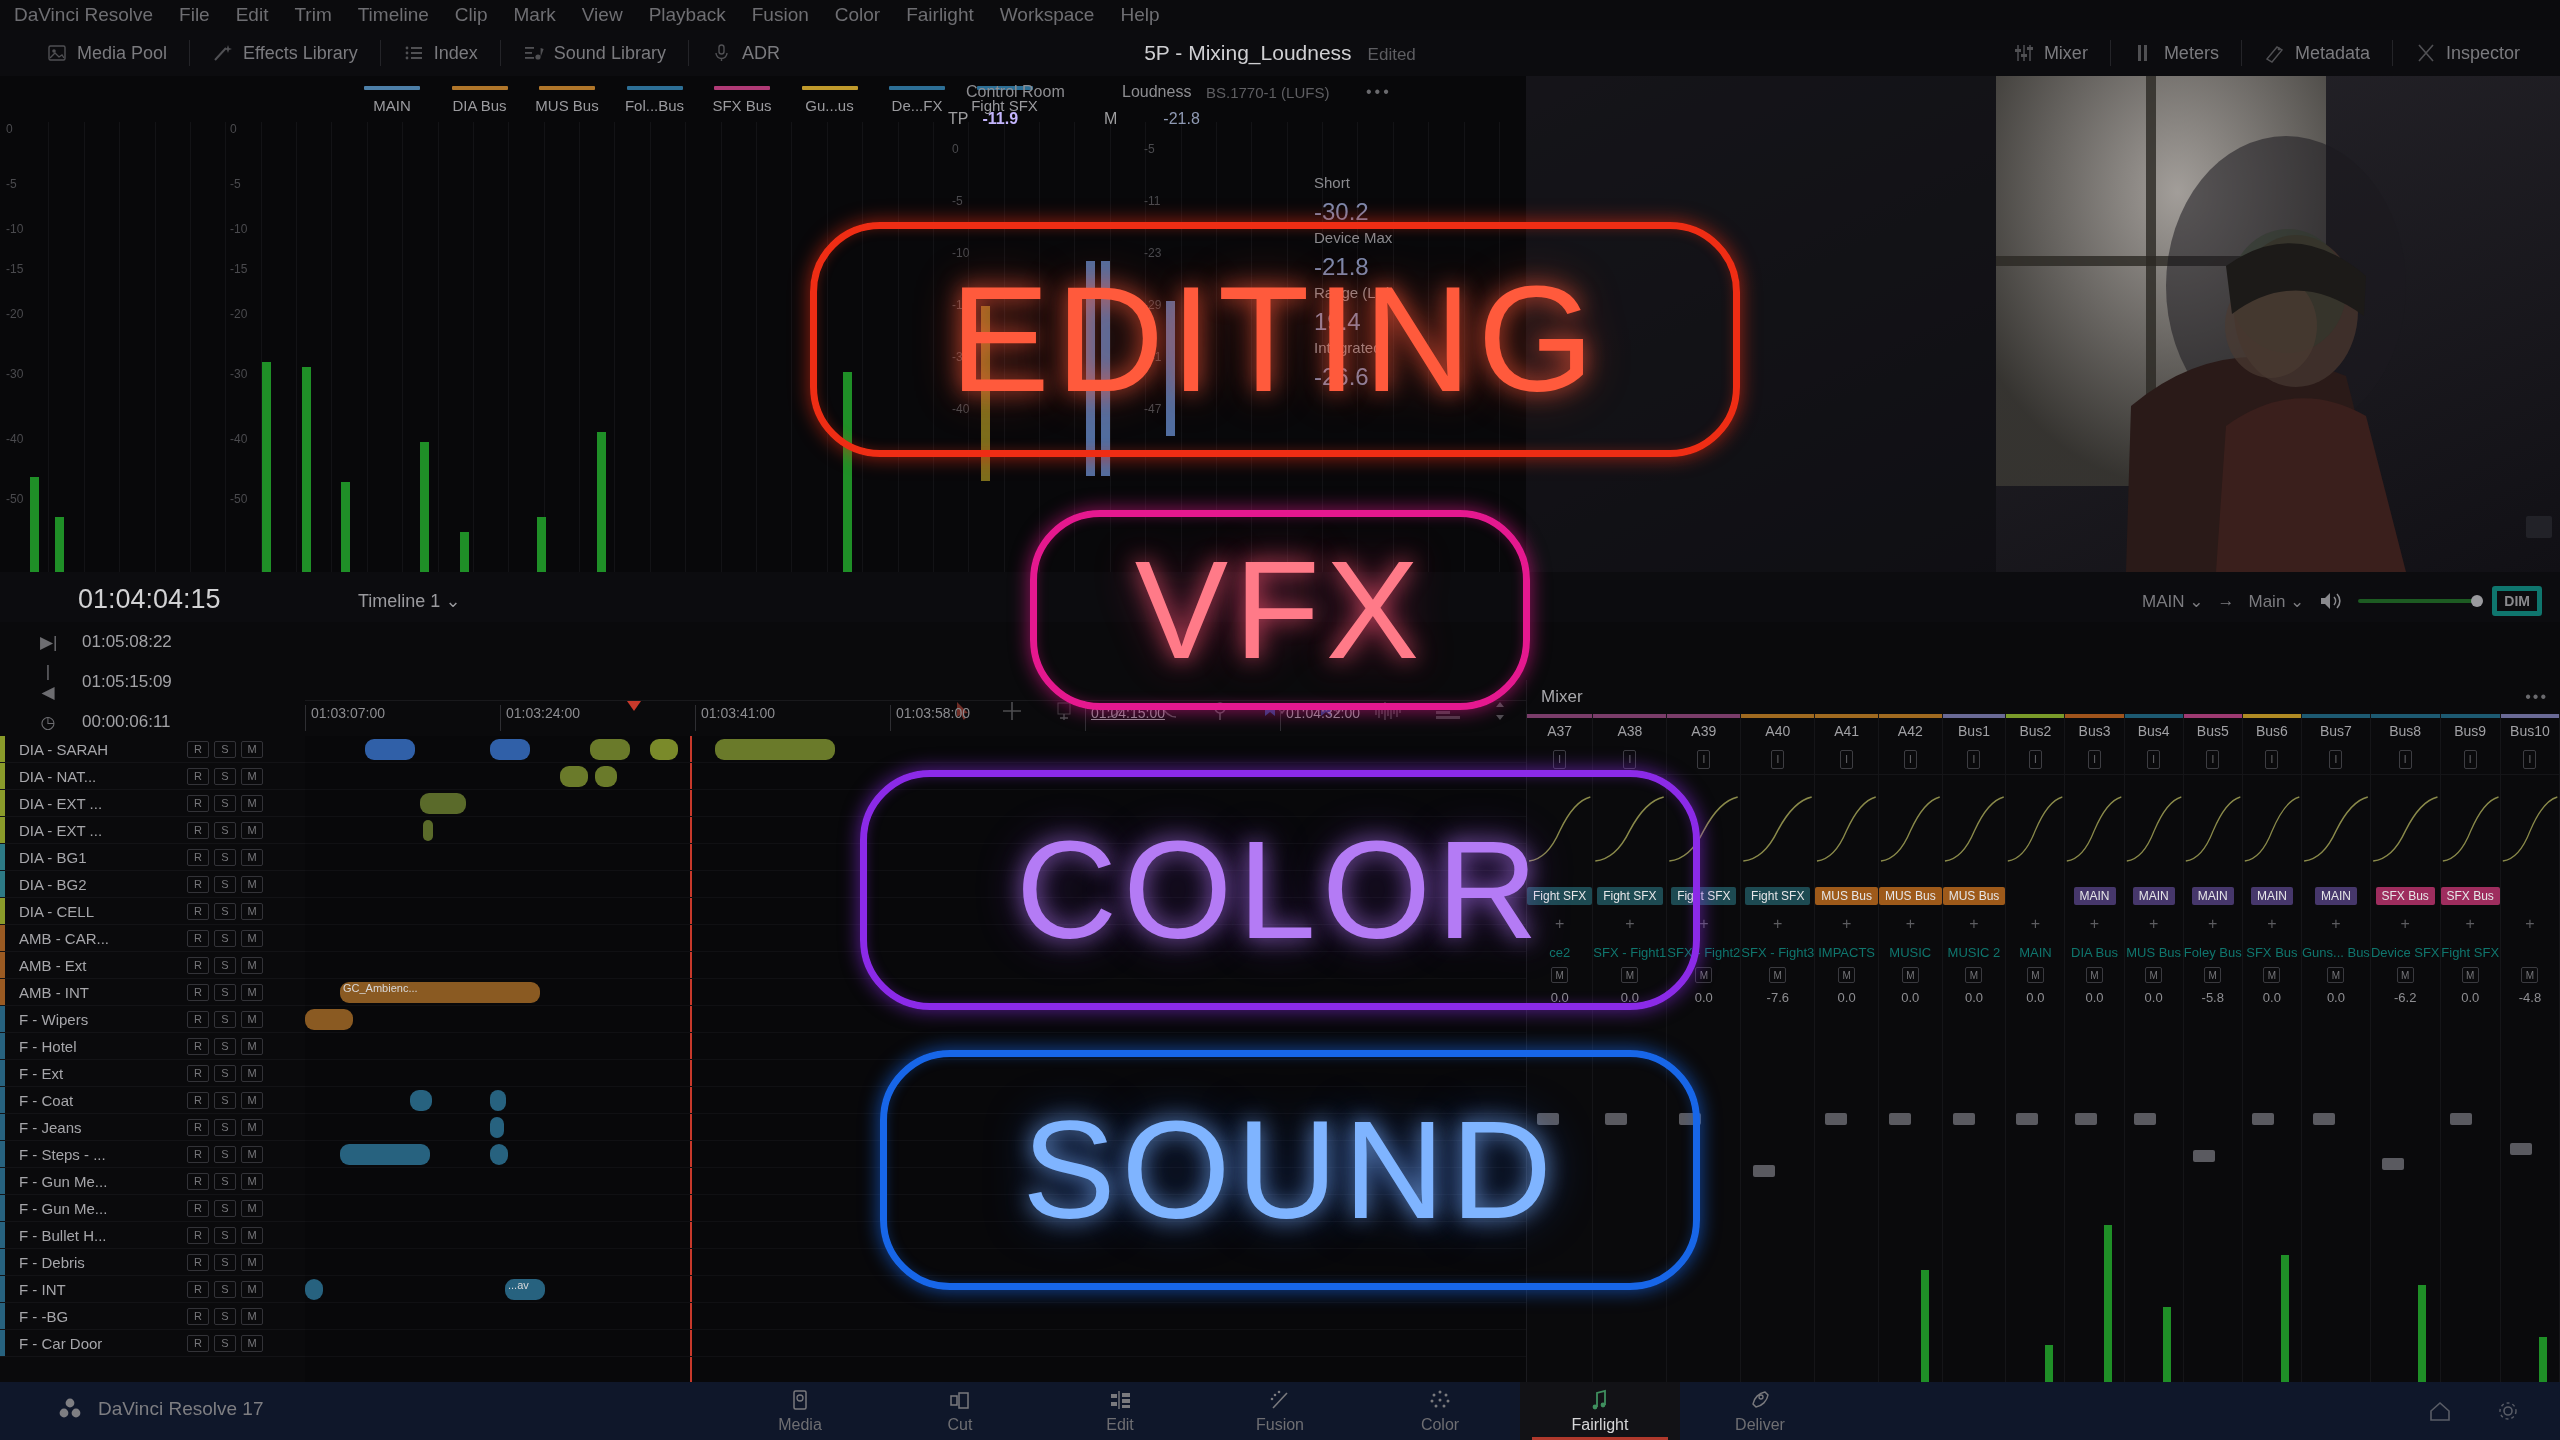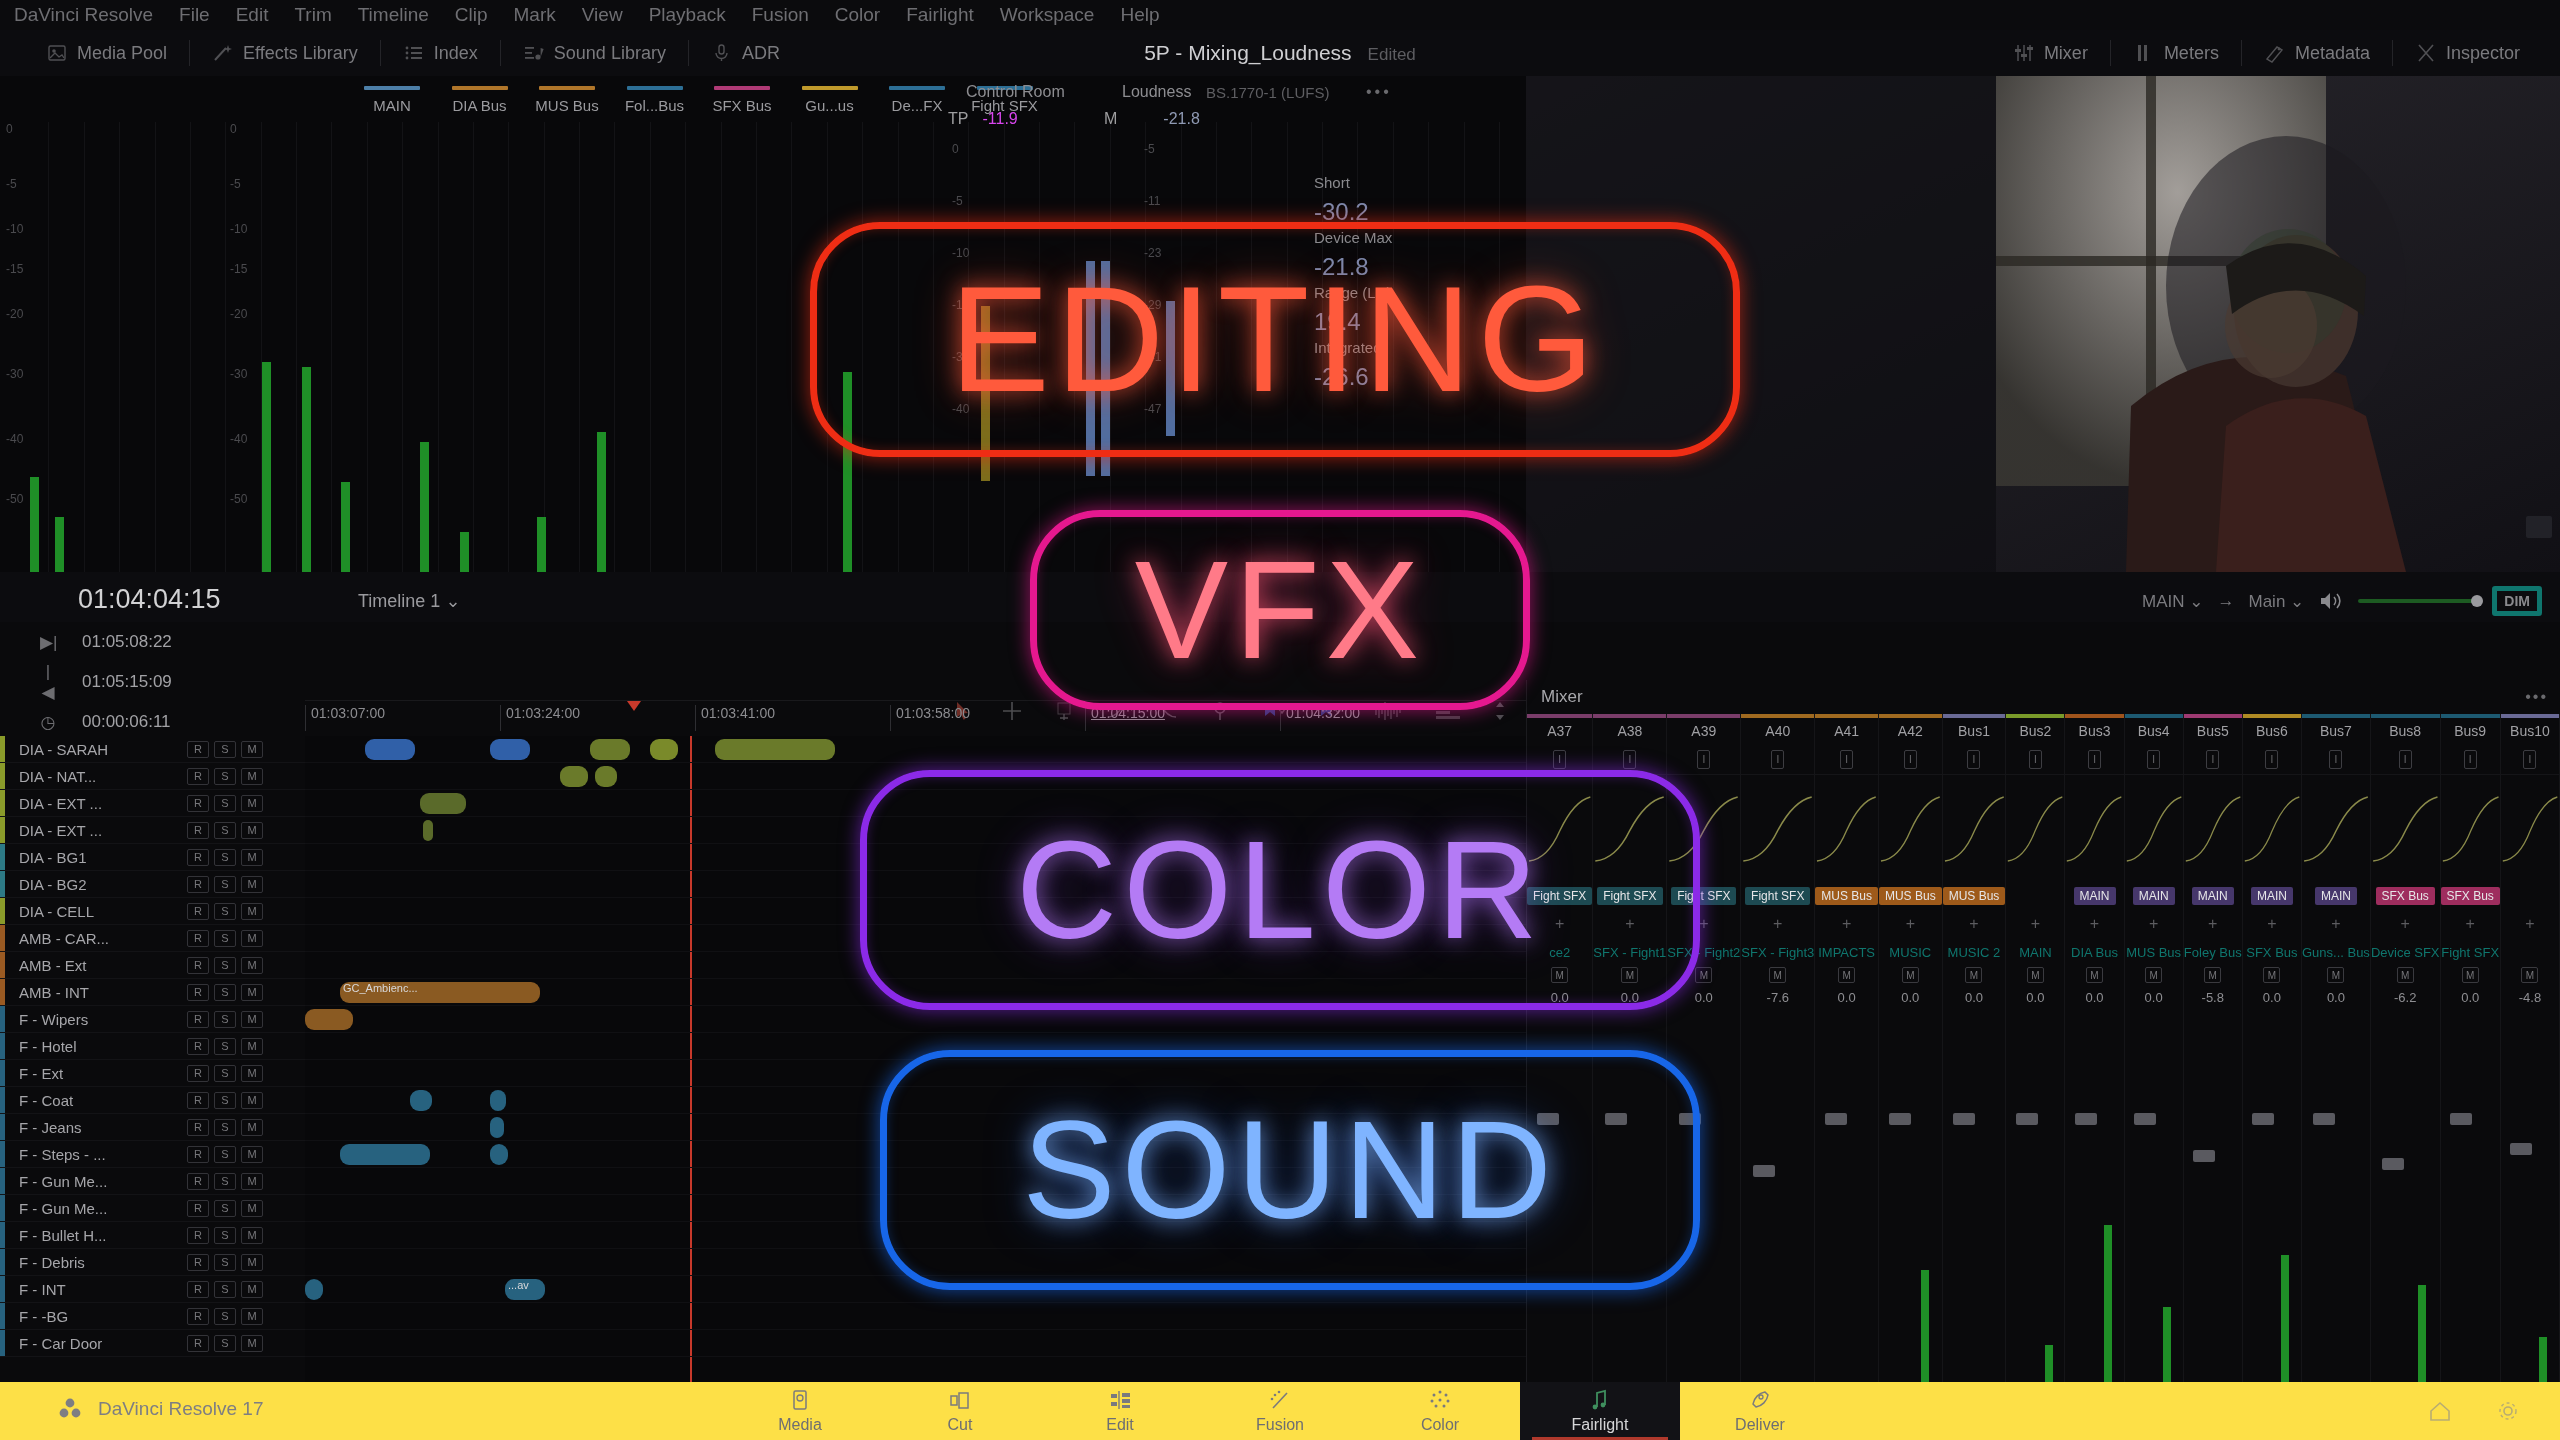--- a/index.html
+++ b/index.html
@@ -43,21 +43,21 @@
 
   
   .crpane { position:absolute; top:76px; left:926px; width:600px; height:496px; }
   .crhead { position:absolute; top:0; left:0; width:100%; height:32px;
     display:flex; align-items:center; font-size:16px; color:#8d8d91; }
   .crhead .a { position:absolute; left:40px; }
   .crhead .b { position:absolute; left:196px; }
   .crhead .c { position:absolute; left:280px; color:#5e5e62; font-size:15px; }
   .crhead .d { position:absolute; left:440px; letter-spacing:3px; color:#6a6a6e; }
   .tpbox { position:absolute; top:34px; left:22px; font-size:16px; color:#9d9d9f; }
-  .tpbox b { font-weight:normal; color:#d946ef; margin-left:14px;margin-top:24px; }
+  .tpbox b { font-weight:bold; color:#c4b5fd; margin-left:14px;margin-top:24px; }
   .mbox { position:absolute; top:34px; left:178px; font-size:16px; color:#9d9d9f; }
   .mbox b { font-weight:normal; color:#8f9ab4; margin-left:46px; }
   .lstat { position:absolute; left:388px; font-size:15px; color:#8a8a8e; }
   .lstat span { display:block; font-size:24px; color:#7c89ad; margin-top:7px; }
 
   
   .viewer { position:absolute; top:76px; left:1526px; width:1034px; height:496px;
     overflow:hidden; background:#121014; }
 
   
@@ -143,21 +143,21 @@
     align-items:center; justify-content:center; }
   .s-val { height:22px; display:flex; align-items:center; justify-content:center;
     font-size:13px; color:#8e8e92; }
   .s-fader { flex:1; position:relative; }
   .fknob { position:absolute; left:16%; width:22px; height:12px; background:#5a5a60;
     border-radius:2px; }
   .fvu { position:absolute; right:20%; bottom:0; width:8px; background:#1f8f27; }
 
   
   .bottombar { position:absolute; left:0; bottom:0; width:2560px; height:58px;
-    background:#fde047; }
+    background:#0f172a; }
   .bb-brand { position:absolute; left:58px; top:16px; display:flex; align-items:center;
     gap:16px; font-size:19px; color:#7e7e82; }
   .bb-pages { position:absolute; left:50%; transform:translateX(-50%); top:0;
     display:flex; height:58px; }
   .page { width:160px; display:flex; flex-direction:column; align-items:center;
     justify-content:center; gap:4px; font-size:16px; color:#6e6e72; position:relative; }
   .page.active { color:#d6d6d8; background:#121216; }
   .page.active:after { content:""; position:absolute; bottom:0; left:12px; right:12px;
     height:3px; background:#b0392c; }
   .bb-right { position:absolute; right:40px; top:18px; display:flex; gap:44px; opacity:.6; }

